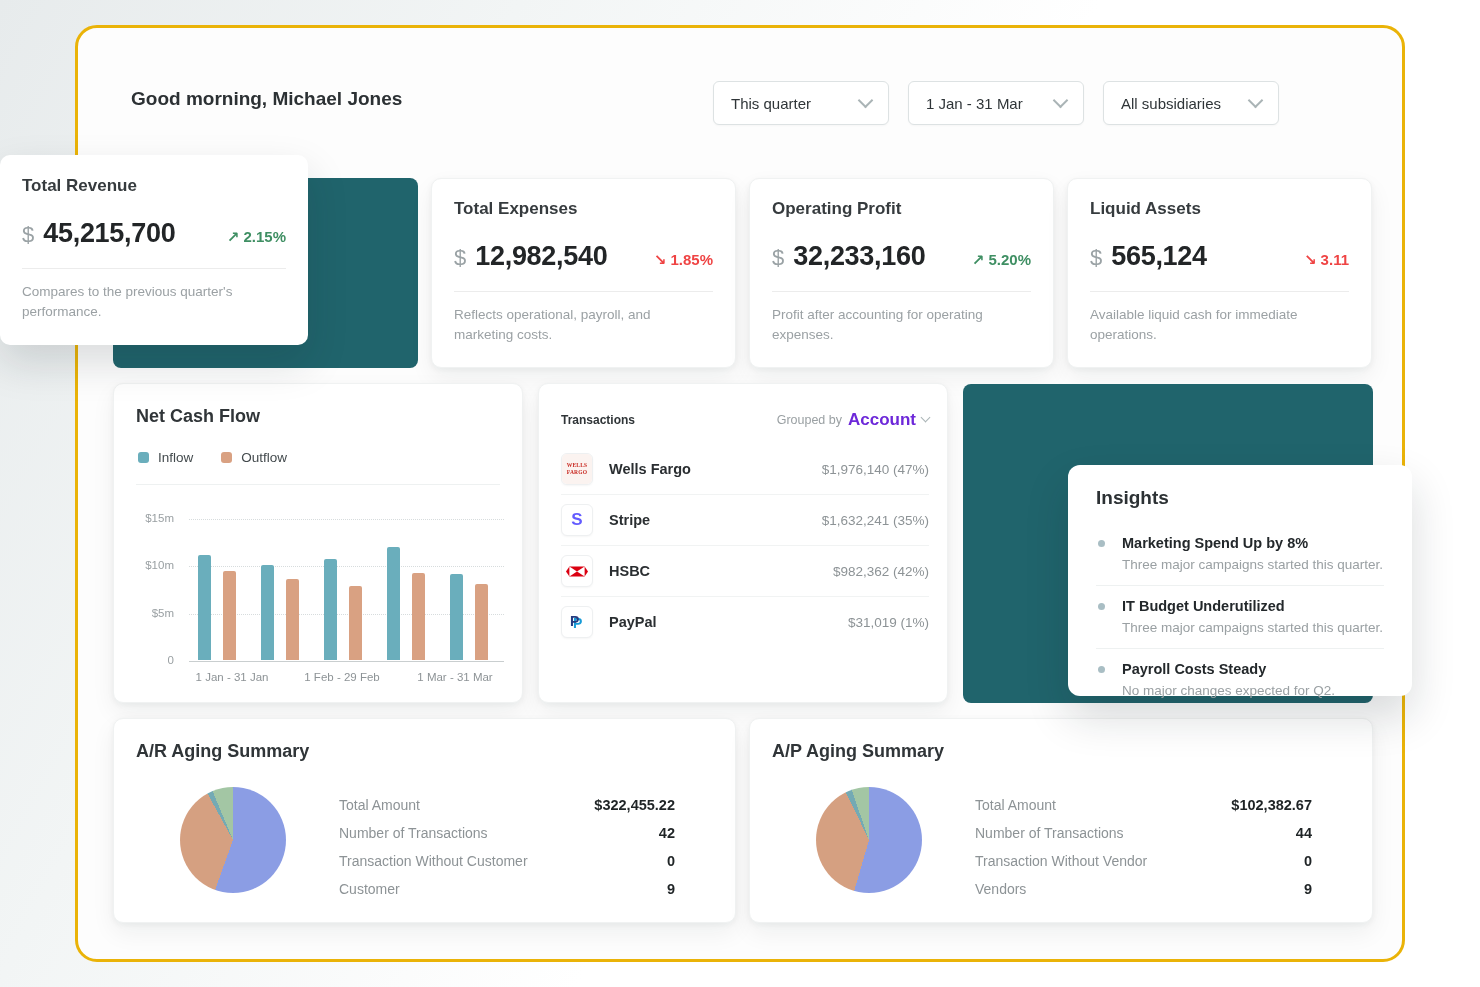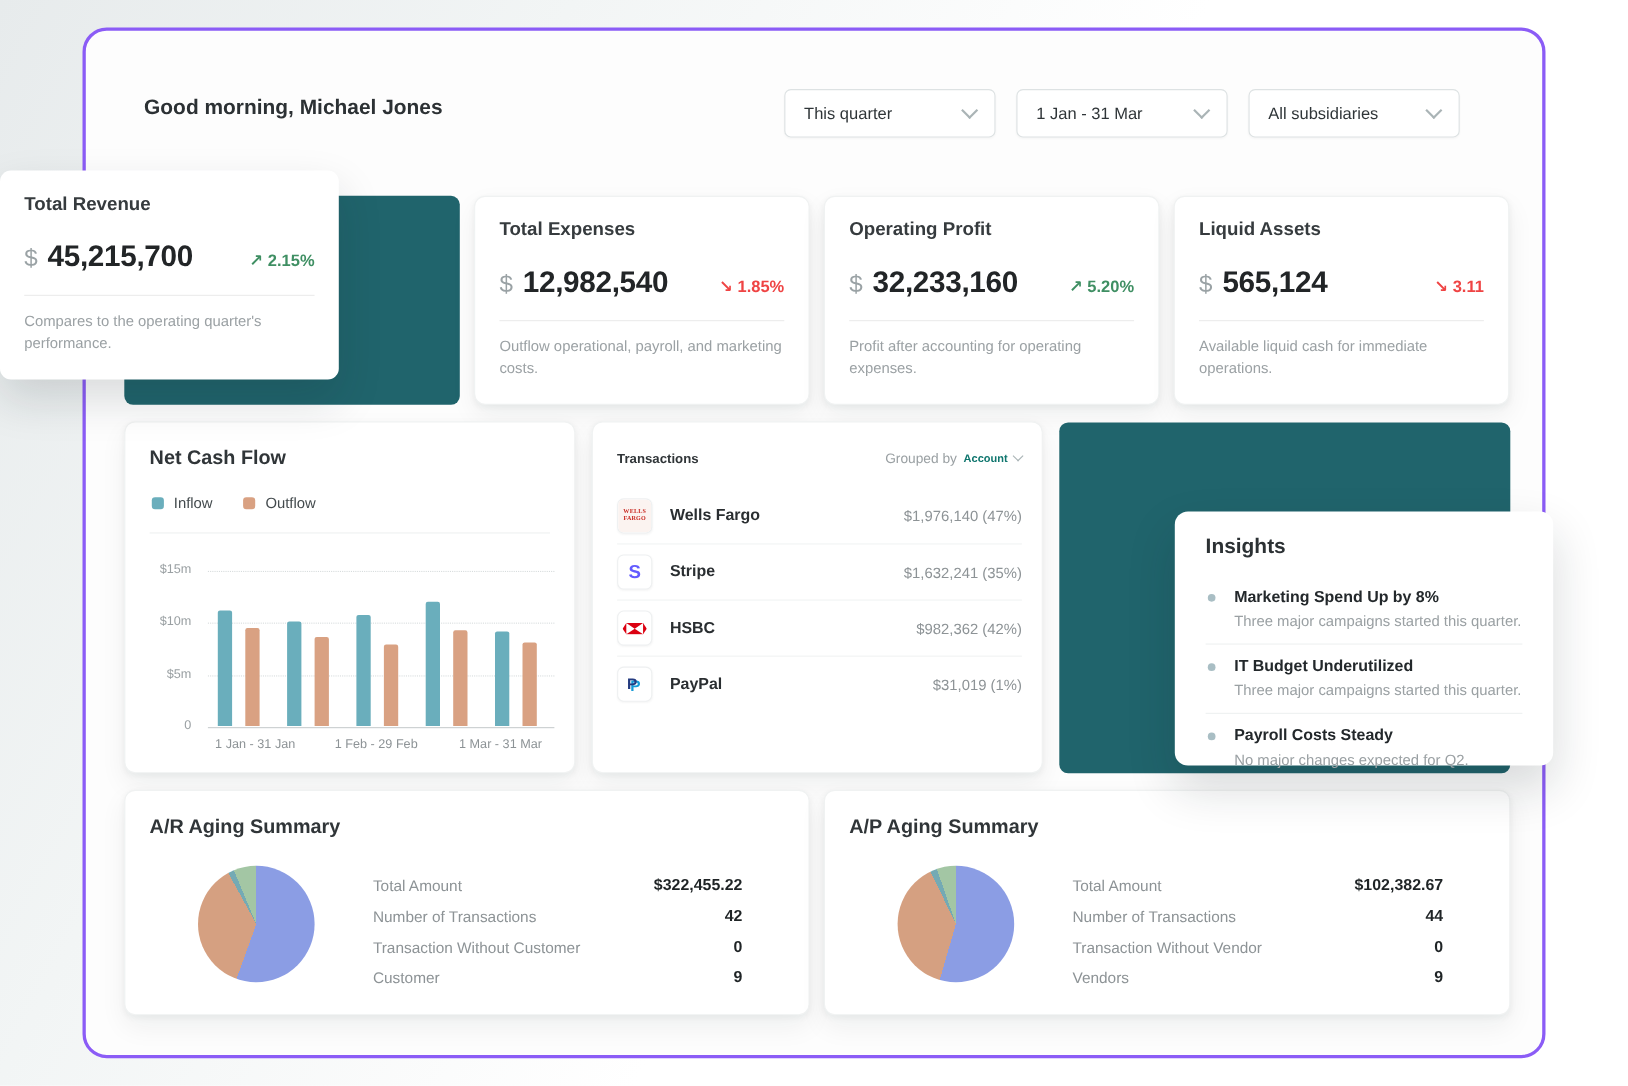--- a/index.html
+++ b/index.html
@@ -4,35 +4,35 @@
 <style>
   html,body{margin:0;padding:0;}
   body{
     width:1480px;height:987px;position:relative;overflow:hidden;
     font-family:"Liberation Sans","DejaVu Sans",sans-serif;
     background:linear-gradient(118deg,#e7ebec 0%,#f2f5f5 26%,#ffffff 55%);
   }
   
   .dashboard{
     position:absolute;left:75px;top:25px;width:1330px;height:937px;
-    box-sizing:border-box;border:3px solid #8b5cf6;border-radius:22px;
+    box-sizing:border-box;border:3px solid #eab308;border-radius:22px;
     background:#fdfdfd;
   }
   .card{
     position:absolute;background:#fff;border-radius:10px;box-sizing:border-box;
     border:1px solid #f0f2f2;
     box-shadow:0 2px 6px rgba(25,35,40,.05),0 10px 24px rgba(25,35,40,.06);
   }
   .teal-block{position:absolute;background:#20646c;border-radius:8px;}
 
   
   .greeting{position:absolute;left:53px;top:60px;font-size:19px;font-weight:700;color:#2c3134;}
   .filters{position:absolute;left:635px;top:53px;display:flex;gap:19px;}
   .filter{
-    width:192px;height:44px;box-sizing:border-box;background:#fff;
+    width:176px;height:44px;box-sizing:border-box;background:#fff;
     border:1px solid #dde2e3;border-radius:6px;display:flex;align-items:center;
     justify-content:space-between;padding:0 17px;cursor:pointer;
     box-shadow:0 1px 2px rgba(0,0,0,.03);
   }
   .filter-label{font-size:15px;color:#2f3538;}
   .chev{width:9px;height:9px;border-right:2px solid #aab4b6;border-bottom:2px solid #aab4b6;
     transform:rotate(45deg);margin-top:-5px;}
   .chev.small{width:6px;height:6px;border-width:1.5px;}
 
   
@@ -81,21 +81,21 @@
   .bar-group{position:absolute;bottom:1px;width:38px;display:flex;gap:12px;align-items:flex-end;}
   .bar{width:13px;border-radius:2px 2px 0 0;}
   .ncf-xlabel{position:absolute;top:287px;transform:translateX(-50%);font-size:11.5px;color:#8d9396;white-space:nowrap;}
 
   
   .tx-card{left:460px;top:355px;width:410px;height:320px;}
   .tx-head{position:absolute;left:22px;right:18px;top:26px;display:flex;align-items:center;}
   .tx-title{font-size:12px;font-weight:700;color:#303538;}
   .tx-group{margin-left:auto;display:flex;align-items:center;gap:6px;cursor:pointer;}
   .tx-group-label{font-size:12.5px;color:#9aa0a3;}
-  .tx-group-value{font-size:10px;font-weight:700;color:#0f766e;}
+  .tx-group-value{font-size:17px;font-weight:700;color:#6d28d9;}
   .tx-rows{position:absolute;left:22px;right:18px;top:60px;}
   .tx-row{height:50px;display:flex;align-items:center;cursor:pointer;}
   .tx-row + .tx-row{border-top:1px solid #f1f3f3;}
   .txicon{width:30px;height:30px;border:1px solid #eef0f1;border-radius:6px;display:flex;
     flex-direction:column;align-items:center;justify-content:center;margin-right:16px;
     background:#fff;box-shadow:0 1px 2px rgba(0,0,0,.04);overflow:hidden;}
   .tx-name{font-size:14.5px;font-weight:700;color:#2a2e31;}
   .tx-amount{margin-left:auto;font-size:13.5px;color:#8d9396;}
   .wf{background:#fbf3f0;width:100%;height:100%;display:flex;flex-direction:column;
     align-items:center;justify-content:center;font-family:"Liberation Serif",serif;
@@ -140,21 +140,21 @@
   <div class="teal-block kpi-teal"></div>
   <div id="kpi-row">
       <section class="card kpi-card" style="left: 353px;">
         <div class="kpi-title">Total Expenses</div>
         <div class="kpi-value-row">
           <span class="currency">$</span>
           <span class="kpi-value">12,982,540</span>
           <span class="kpi-delta down"><span>↘</span> 1.85%</span>
         </div>
         <div class="kpi-divider"></div>
-        <div class="kpi-desc">Outflow operational, payroll, and marketing costs.</div>
+        <div class="kpi-desc">Reflects operational, payroll, and marketing costs.</div>
       </section>
       <section class="card kpi-card" style="left: 671px;">
         <div class="kpi-title">Operating Profit</div>
         <div class="kpi-value-row">
           <span class="currency">$</span>
           <span class="kpi-value">32,233,160</span>
           <span class="kpi-delta up"><span>↗</span> 5.20%</span>
         </div>
         <div class="kpi-divider"></div>
         <div class="kpi-desc">Profit after accounting for operating expenses.</div>
@@ -322,21 +322,21 @@
 </div>
 
 <aside class="revenue-popover">
   <div class="kpi-title">Total Revenue</div>
   <div class="kpi-value-row">
     <span class="currency">$</span>
     <span class="kpi-value">45,215,700</span>
     <span class="kpi-delta up"><span>↗</span> <span>2.15%</span></span>
   </div>
   <div class="kpi-divider"></div>
-  <div class="kpi-desc">Compares to the operating quarter's performance.</div>
+  <div class="kpi-desc">Compares to the previous quarter's performance.</div>
 </aside>
 
 <aside class="insights-popover">
   <div class="ins-title">Insights</div>
   <div class="ins-items" id="ins-items">
       <div class="ins-item">
         <span class="bullet"></span>
         <div class="ins-item-title">Marketing Spend Up by 8%</div>
         <div class="ins-item-desc">Three major campaigns started this quarter.</div>
       </div>

